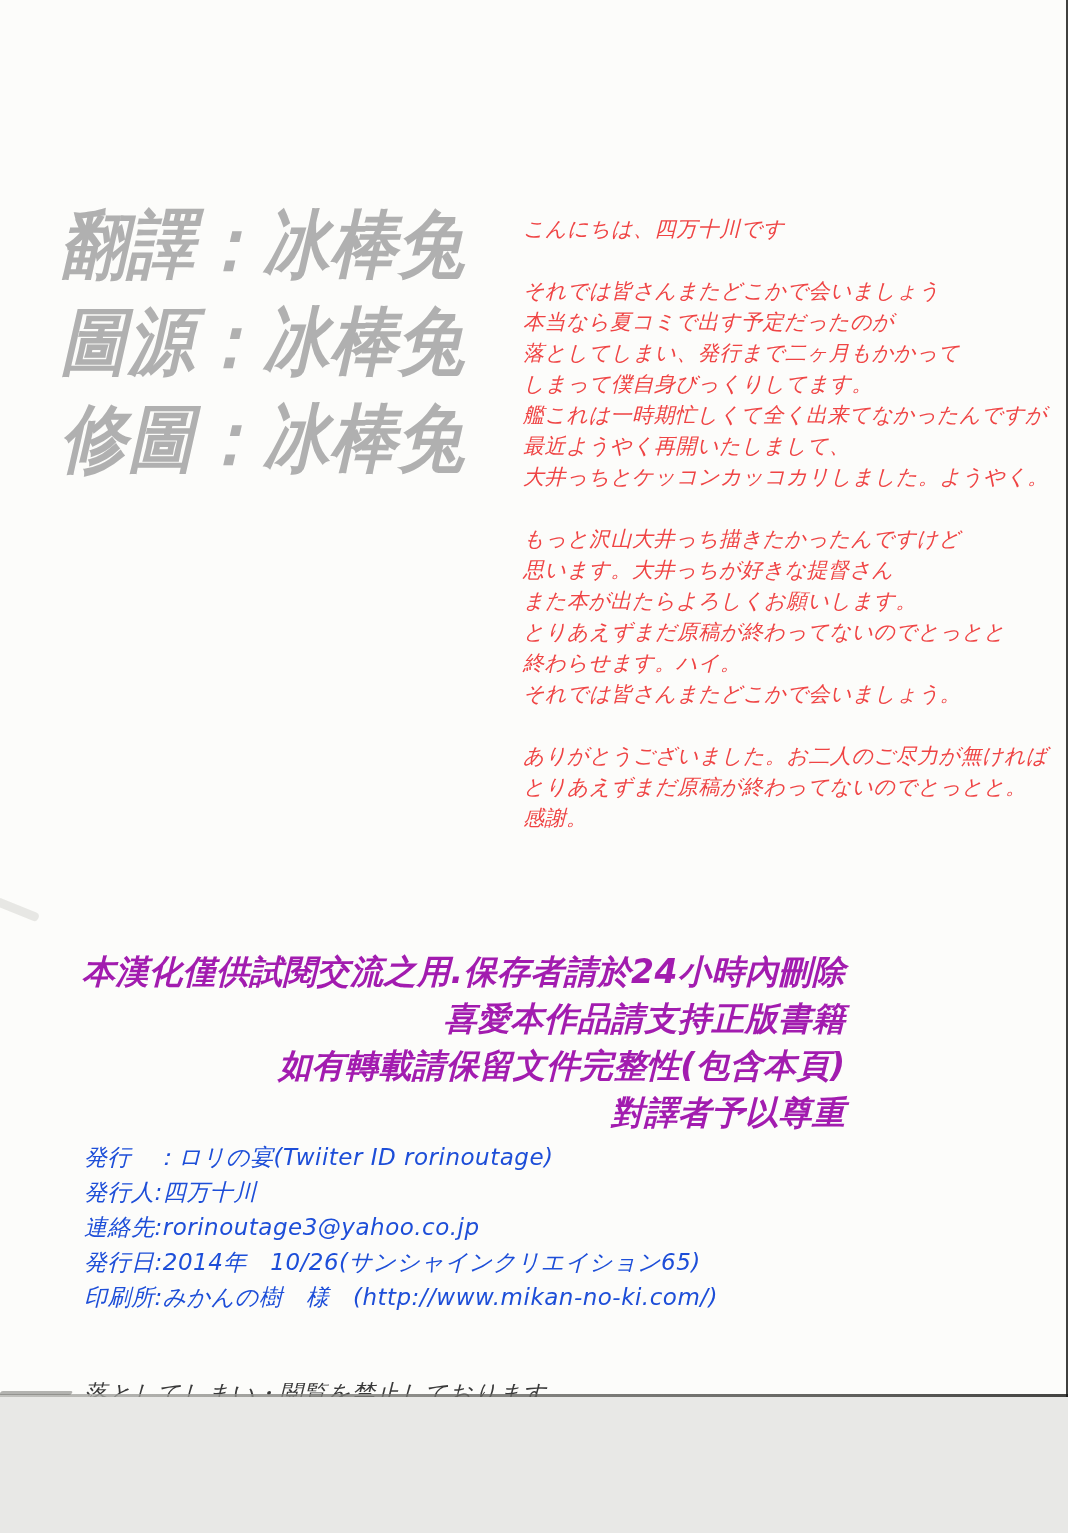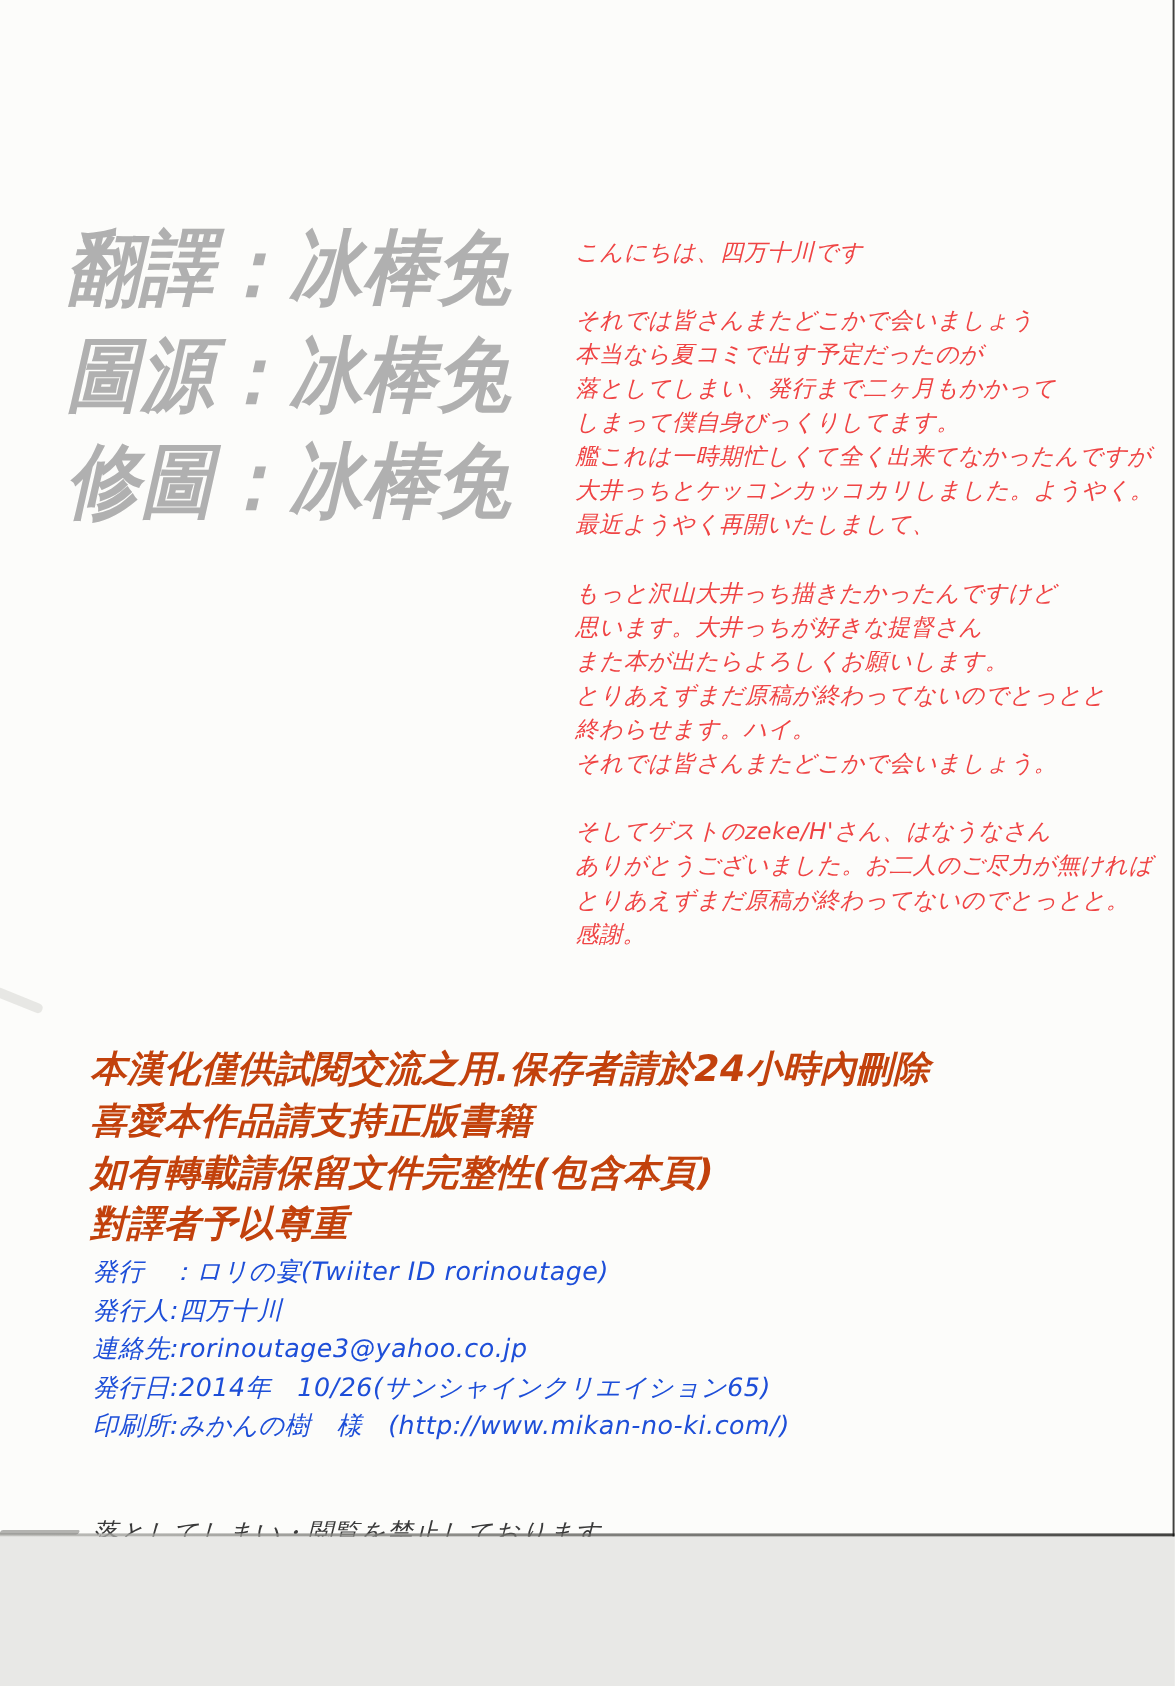--- a/index.html
+++ b/index.html
@@ -128,40 +128,39 @@
   <div class="afterword" style="color:#ef4444;">
     <div class="para">
       <div>こんにちは、四万十川です</div>
     </div>
     <div class="para">
       <div>それでは皆さんまたどこかで会いましょう</div>
       <div>本当なら夏コミで出す予定だったのが</div>
       <div>落としてしまい、発行まで二ヶ月もかかって</div>
       <div>しまって僕自身びっくりしてます。</div>
       <div>艦これは一時期忙しくて全く出来てなかったんですが</div>
+      <div>最近ようやく再開いたしまして、</div>
       <div>大井っちとケッコンカッコカリしました。ようやく。</div>
-      <div>最近ようやく再開いたしまして、</div>
     </div>
     <div class="para">
       <div>もっと沢山大井っち描きたかったんですけど</div>
       <div>思います。大井っちが好きな提督さん</div>
       <div>また本が出たらよろしくお願いします。</div>
       <div>とりあえずまだ原稿が終わってないのでとっとと</div>
       <div>終わらせます。ハイ。</div>
       <div>それでは皆さんまたどこかで会いましょう。</div>
     </div>
     <div class="para">
-      <div>そしてゲストのzeke/H'さん、はなうなさん</div>
       <div>ありがとうございました。お二人のご尽力が無ければ</div>
       <div>とりあえずまだ原稿が終わってないのでとっとと。</div>
       <div>感謝。</div>
     </div>
   </div>
 
-  <div class="disclaimer" style="color:#c2410c;">
+  <div class="disclaimer" style="color:#a21caf;text-align:right;">
     <div>本漢化僅供試閱交流之用.保存者請於24小時內刪除</div>
     <div>喜愛本作品請支持正版書籍</div>
     <div>如有轉載請保留文件完整性(包含本頁)</div>
     <div>對譯者予以尊重</div>
   </div>
 
   <div class="colophon" style="color:#1d4ed8;">
     <div>発行　：ロリの宴(Twiiter ID rorinoutage)</div>
     <div>発行人:四万十川</div>
     <div>連絡先:rorinoutage3@yahoo.co.jp</div>

